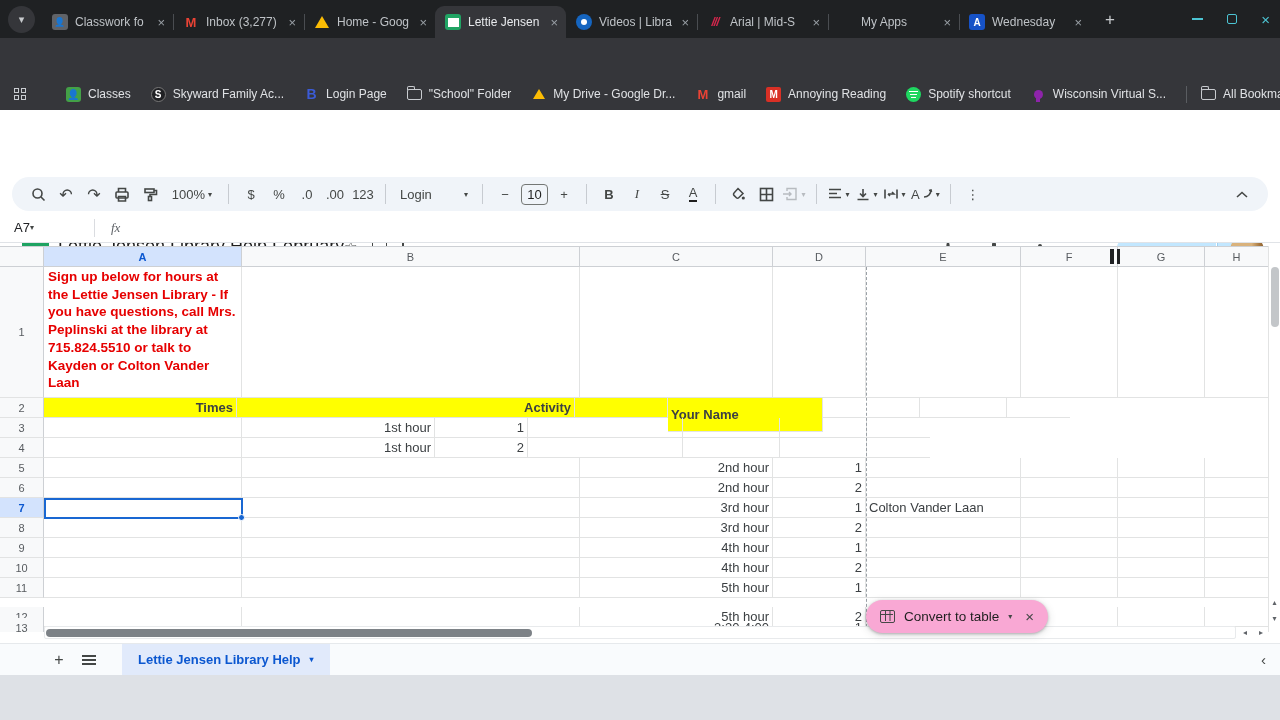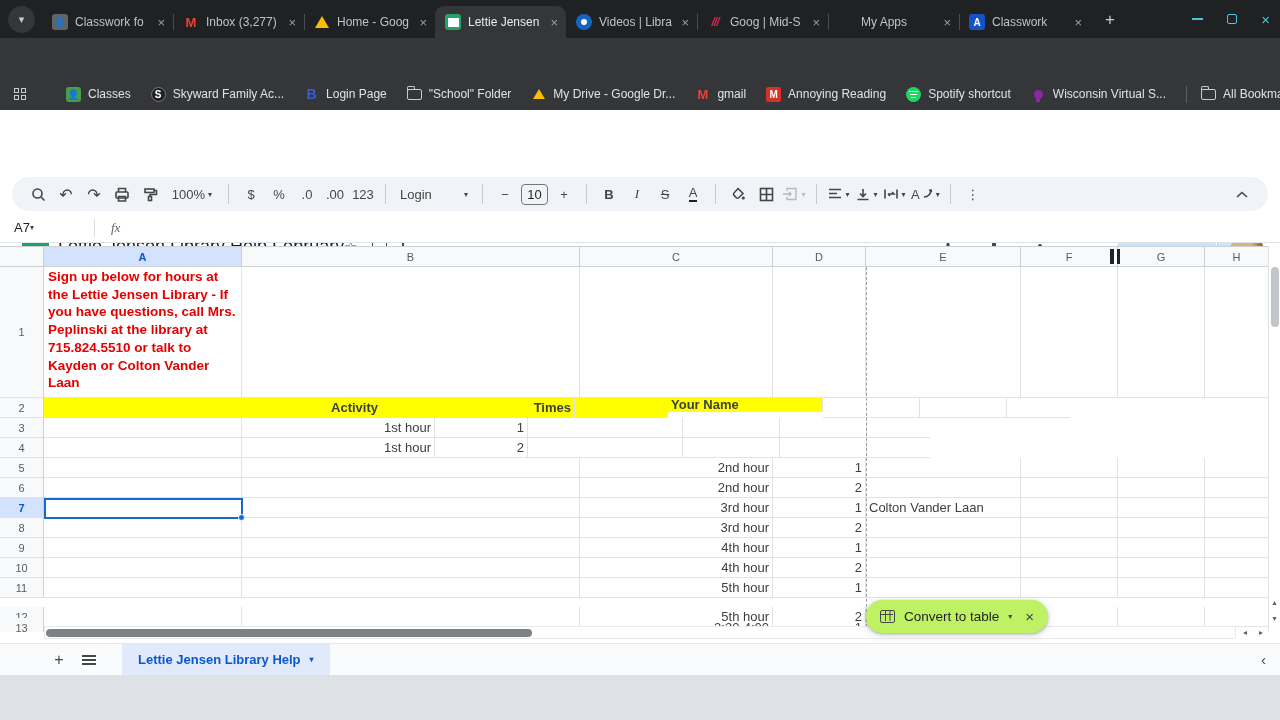--- a/index.html
+++ b/index.html
@@ -134,21 +134,21 @@
 
   
   .vscroll{position:absolute;left:1268px;top:246px;width:12px;height:386px;background:#fff;border-left:1px solid #e2e3e3;}
   .vthumb{position:absolute;left:2px;top:21px;width:8px;height:60px;border-radius:4px;background:#c3c6c9;}
   .varr{position:absolute;left:1269px;width:11px;text-align:center;font-size:8px;color:#5f6368;}
   .hscroll{position:absolute;left:44px;top:626px;width:1192px;height:13px;background:#fff;border:1px solid #e8eaec;border-radius:2px;}
   .hthumb{position:absolute;left:1px;top:2px;width:486px;height:8px;border-radius:4px;background:#7d8287;}
   .harr{position:absolute;top:628px;font-size:8px;color:#5f6368;}
 
   
-  .convert{position:absolute;left:866px;top:600px;height:33px;background:#bef264;border-radius:17px;box-shadow:0 1px 3px rgba(60,64,67,.35),0 2px 8px rgba(60,64,67,.18);display:inline-flex;align-items:center;padding:0 14px;gap:9px;z-index:30;}
+  .convert{position:absolute;left:866px;top:600px;height:33px;background:#f9a8d4;border-radius:17px;box-shadow:0 1px 3px rgba(60,64,67,.35),0 2px 8px rgba(60,64,67,.18);display:inline-flex;align-items:center;padding:0 14px;gap:9px;z-index:30;}
   .tableic{width:15px;height:13px;border:1.6px solid #474747;border-radius:2px;position:relative;}
   .tableic::before{content:"";position:absolute;left:0;top:2.5px;width:12px;height:1.6px;background:#474747;}
   .tableic::after{content:"";position:absolute;left:3.5px;top:0;width:1.6px;height:10px;background:#474747;box-shadow:4.5px 0 0 #474747;}
   .convert .lbl{font-size:13.5px;color:#1f1f1f;}
   .convert .x{color:#444746;font-size:15px;margin-left:4px;}
 
   
   .sbar{position:absolute;left:0;top:643px;width:1280px;height:32px;background:#f9fbfd;border-top:1px solid #e6e9ec;display:flex;align-items:center;}
   .sbtn{width:30px;text-align:center;color:#444746;font-size:16px;}
   .hamb{display:inline-block;width:14px;height:10px;border-top:2px solid #444746;border-bottom:2px solid #444746;position:relative;}
@@ -191,36 +191,36 @@
         <span class="lbl">Lettie Jensen</span>
           <span class="x">×</span>
       </div>
       <div class="tab">
         <span class="fav fav-videos"></span>
         <span class="lbl">Videos | Libra</span>
           <span class="x">×</span>
       </div>
       <div class="tab sep">
         <span class="fav fav-mid">///</span>
-        <span class="lbl">Goog | Mid-S</span>
+        <span class="lbl">Arial | Mid-S</span>
           <span class="x">×</span>
       </div>
       <div class="tab sep">
         <span class="fav fav-ms">
             <i style="background:#f25022"></i>
             <i style="background:#7fba00"></i>
             <i style="background:#00a4ef"></i>
             <i style="background:#ffb900"></i>
           </span>
         <span class="lbl">My Apps</span>
           <span class="x">×</span>
       </div>
       <div class="tab sep">
         <span class="fav fav-bb">A</span>
-        <span class="lbl">Classwork</span>
+        <span class="lbl">Wednesday</span>
           <span class="x">×</span>
       </div>
     </div>
     <div class="newtab">+</div>
     <div class="winctl">
       <span class="wc-min"></span>
       <span class="wc-rest"></span>
       <span class="wc-close">×</span>
     </div>
   </div>
@@ -474,24 +474,24 @@
       <div class="cell wC" style="height:131px"></div>
       <div class="cell wD" style="height:131px"></div>
       <div class="cell wE" style="height:131px"></div>
       <div class="cell wF" style="height:131px"></div>
       <div class="cell wG" style="height:131px"></div>
       <div class="cell wH" style="height:131px"></div>
     </div>
 
     <div class="grow" style="top:152px;height:20px">
       <div class="rh w44" style="height:20px">2</div>
+      <div class="cell wC yl bold ra" style="height:20px">Times</div>
       <div class="cell wB yl bold ra" style="height:20px">Activity</div>
-      <div class="cell wC yl bold ra" style="height:20px">Times</div>
       <div class="cell wD yl" style="height:20px"></div>
-      <div class="cell wE yl bold" style="height:14px">Your Name</div>
+      <div class="cell wE yl bold" style="height:34px">Your Name</div>
       <div class="cell wF" style="height:20px"></div>
       <div class="cell wG" style="height:20px"></div>
       <div class="cell wH" style="height:20px"></div>
     </div>
 
     <div class="grow" style="top:172px;height:20px">
       <div class="rh w44" style="height:20px">3</div>
       <div class="cell wA" style="height:20px"></div>
       <div class="cell wC ra" style="height:20px">1st hour</div>
       <div class="cell wD ra" style="height:20px">1</div>

